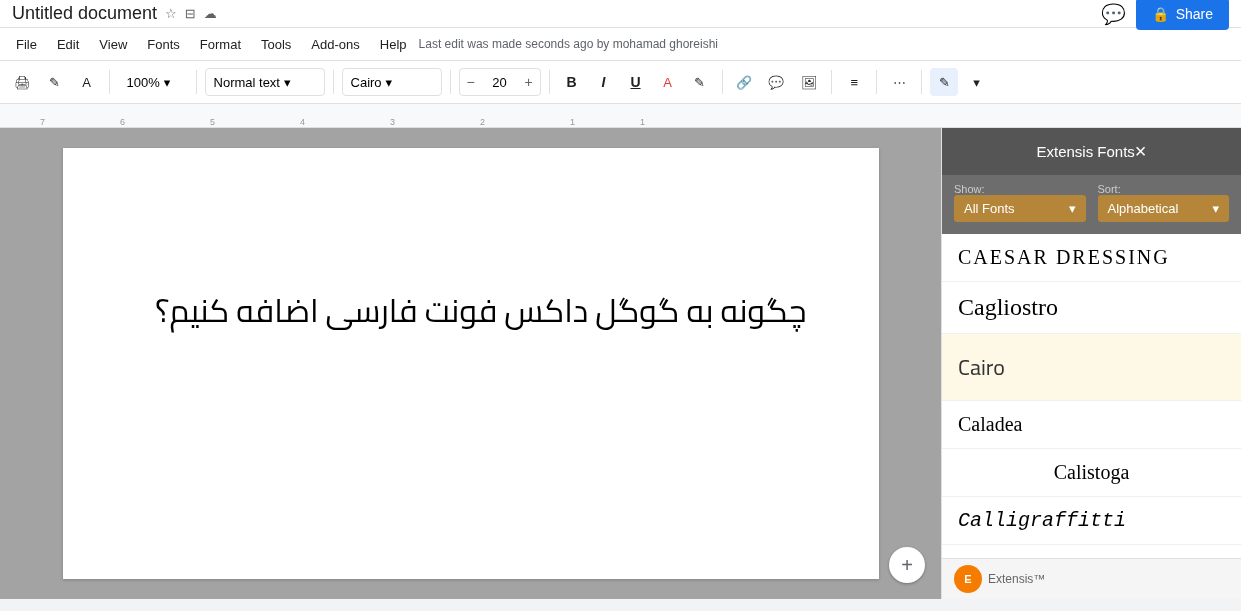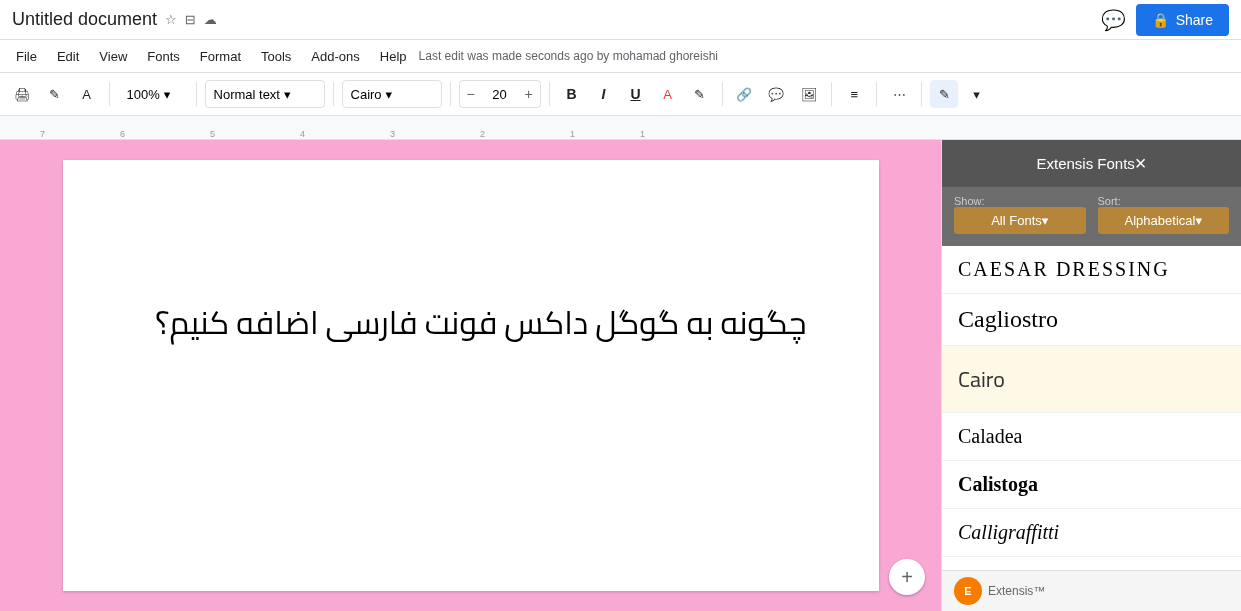--- a/index.html
+++ b/index.html
@@ -4,21 +4,21 @@
   <style>
     * { margin: 0; padding: 0; box-sizing: border-box; }
     body { font-family: Arial, sans-serif; font-size: 13px; background: #f1f3f4; overflow: hidden; width: 1241px; height: 611px; }
 
     
     .title-bar {
       display: flex;
       align-items: center;
       background: #fff;
       padding: 4px 12px;
-      height: 40px;
+      height: 28px;
       border-bottom: 1px solid #e0e0e0;
     }
     .title-bar .doc-title {
       font-size: 18px;
       color: #202124;
       font-weight: 400;
       margin-right: 8px;
     }
     .title-bar .title-icons {
       display: flex;
@@ -165,21 +165,21 @@
     
     .content-area {
       display: flex;
       height: calc(611px - 40px - 32px - 44px - 24px);
       overflow: hidden;
     }
 
     
     .document-area {
       flex: 1;
-      background: #f9a8d4;
+      background: #a3a3a3;
       overflow-y: auto;
       display: flex;
       justify-content: center;
       padding: 20px;
       position: relative;
     }
     .document-page {
       background: #fff;
       width: 816px;
       min-height: 400px;
@@ -256,21 +256,21 @@
       background: #b5863a;
       color: #fff;
       border: none;
       border-radius: 3px;
       padding: 6px 10px;
       width: 100%;
       font-size: 13px;
       cursor: pointer;
       display: flex;
       align-items: center;
-      justify-content: center;
+      justify-content: space-between;
     }
     .fonts-list {
       flex: 1;
       overflow-y: scroll;
       background: #fff;
     }
     .font-item {
       padding: 12px 16px;
       border-bottom: 1px solid #f0f0f0;
       cursor: pointer;
@@ -430,22 +430,22 @@
           <span>▾</span>
         </div>
       </div>
     </div>
 
     <div class="fonts-list">
       <div class="font-item caesar">CAESAR DRESSING</div>
       <div class="font-item cagliostro">Cagliostro</div>
       <div class="font-item cairo-font selected">Cairo</div>
       <div class="font-item caladea">Caladea</div>
-      <div class="font-item calistoga" style="font-weight:700;">Calistoga</div>
-      <div class="font-item calligraffitti" style="font-style:italic;">Calligraffitti</div>
+      <div class="font-item calistoga" style="font-weight:400;text-align:center;">Calistoga</div>
+      <div class="font-item calligraffitti" style="font-style:italic;font-family:Liberation Mono, monospace;">Calligraffitti</div>
       <div class="font-item cambay">Cambay</div>
     </div>
 
     <div class="fonts-panel-footer">
       <div class="fonts-footer-logo">
         <div class="orange-circle">E</div>
         <span>Extensis™</span>
       </div>
     </div>
   </div>

